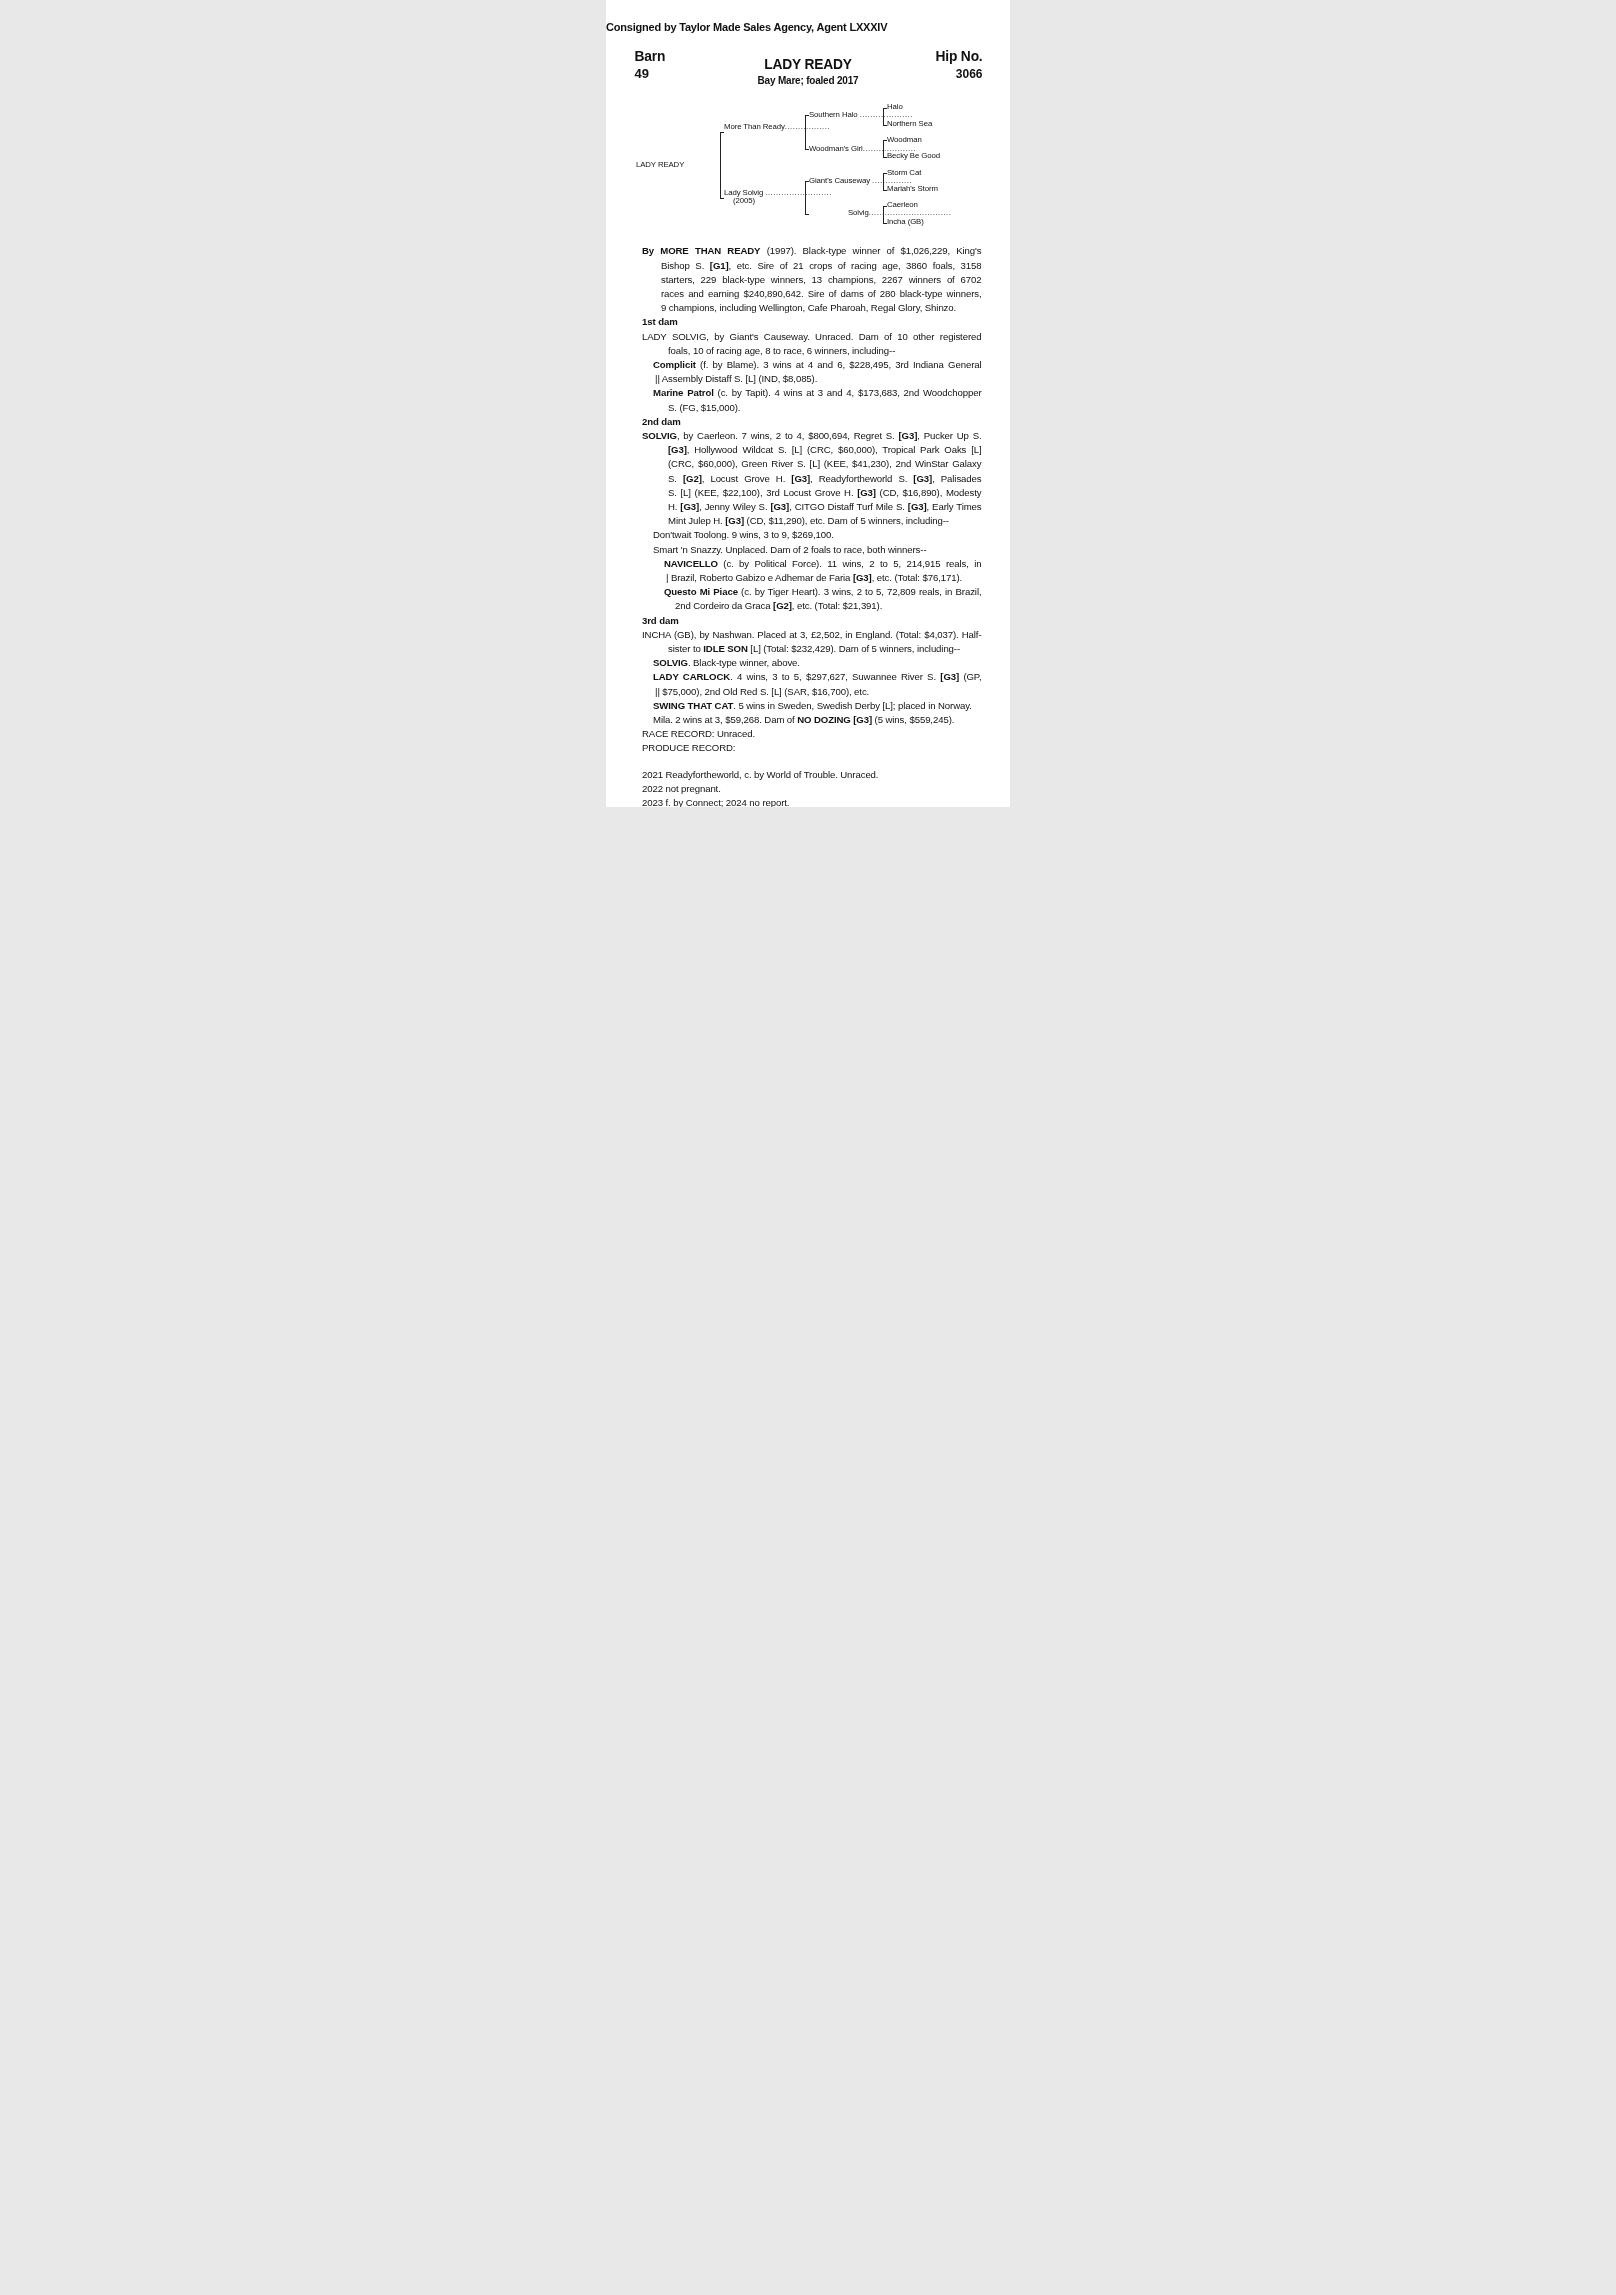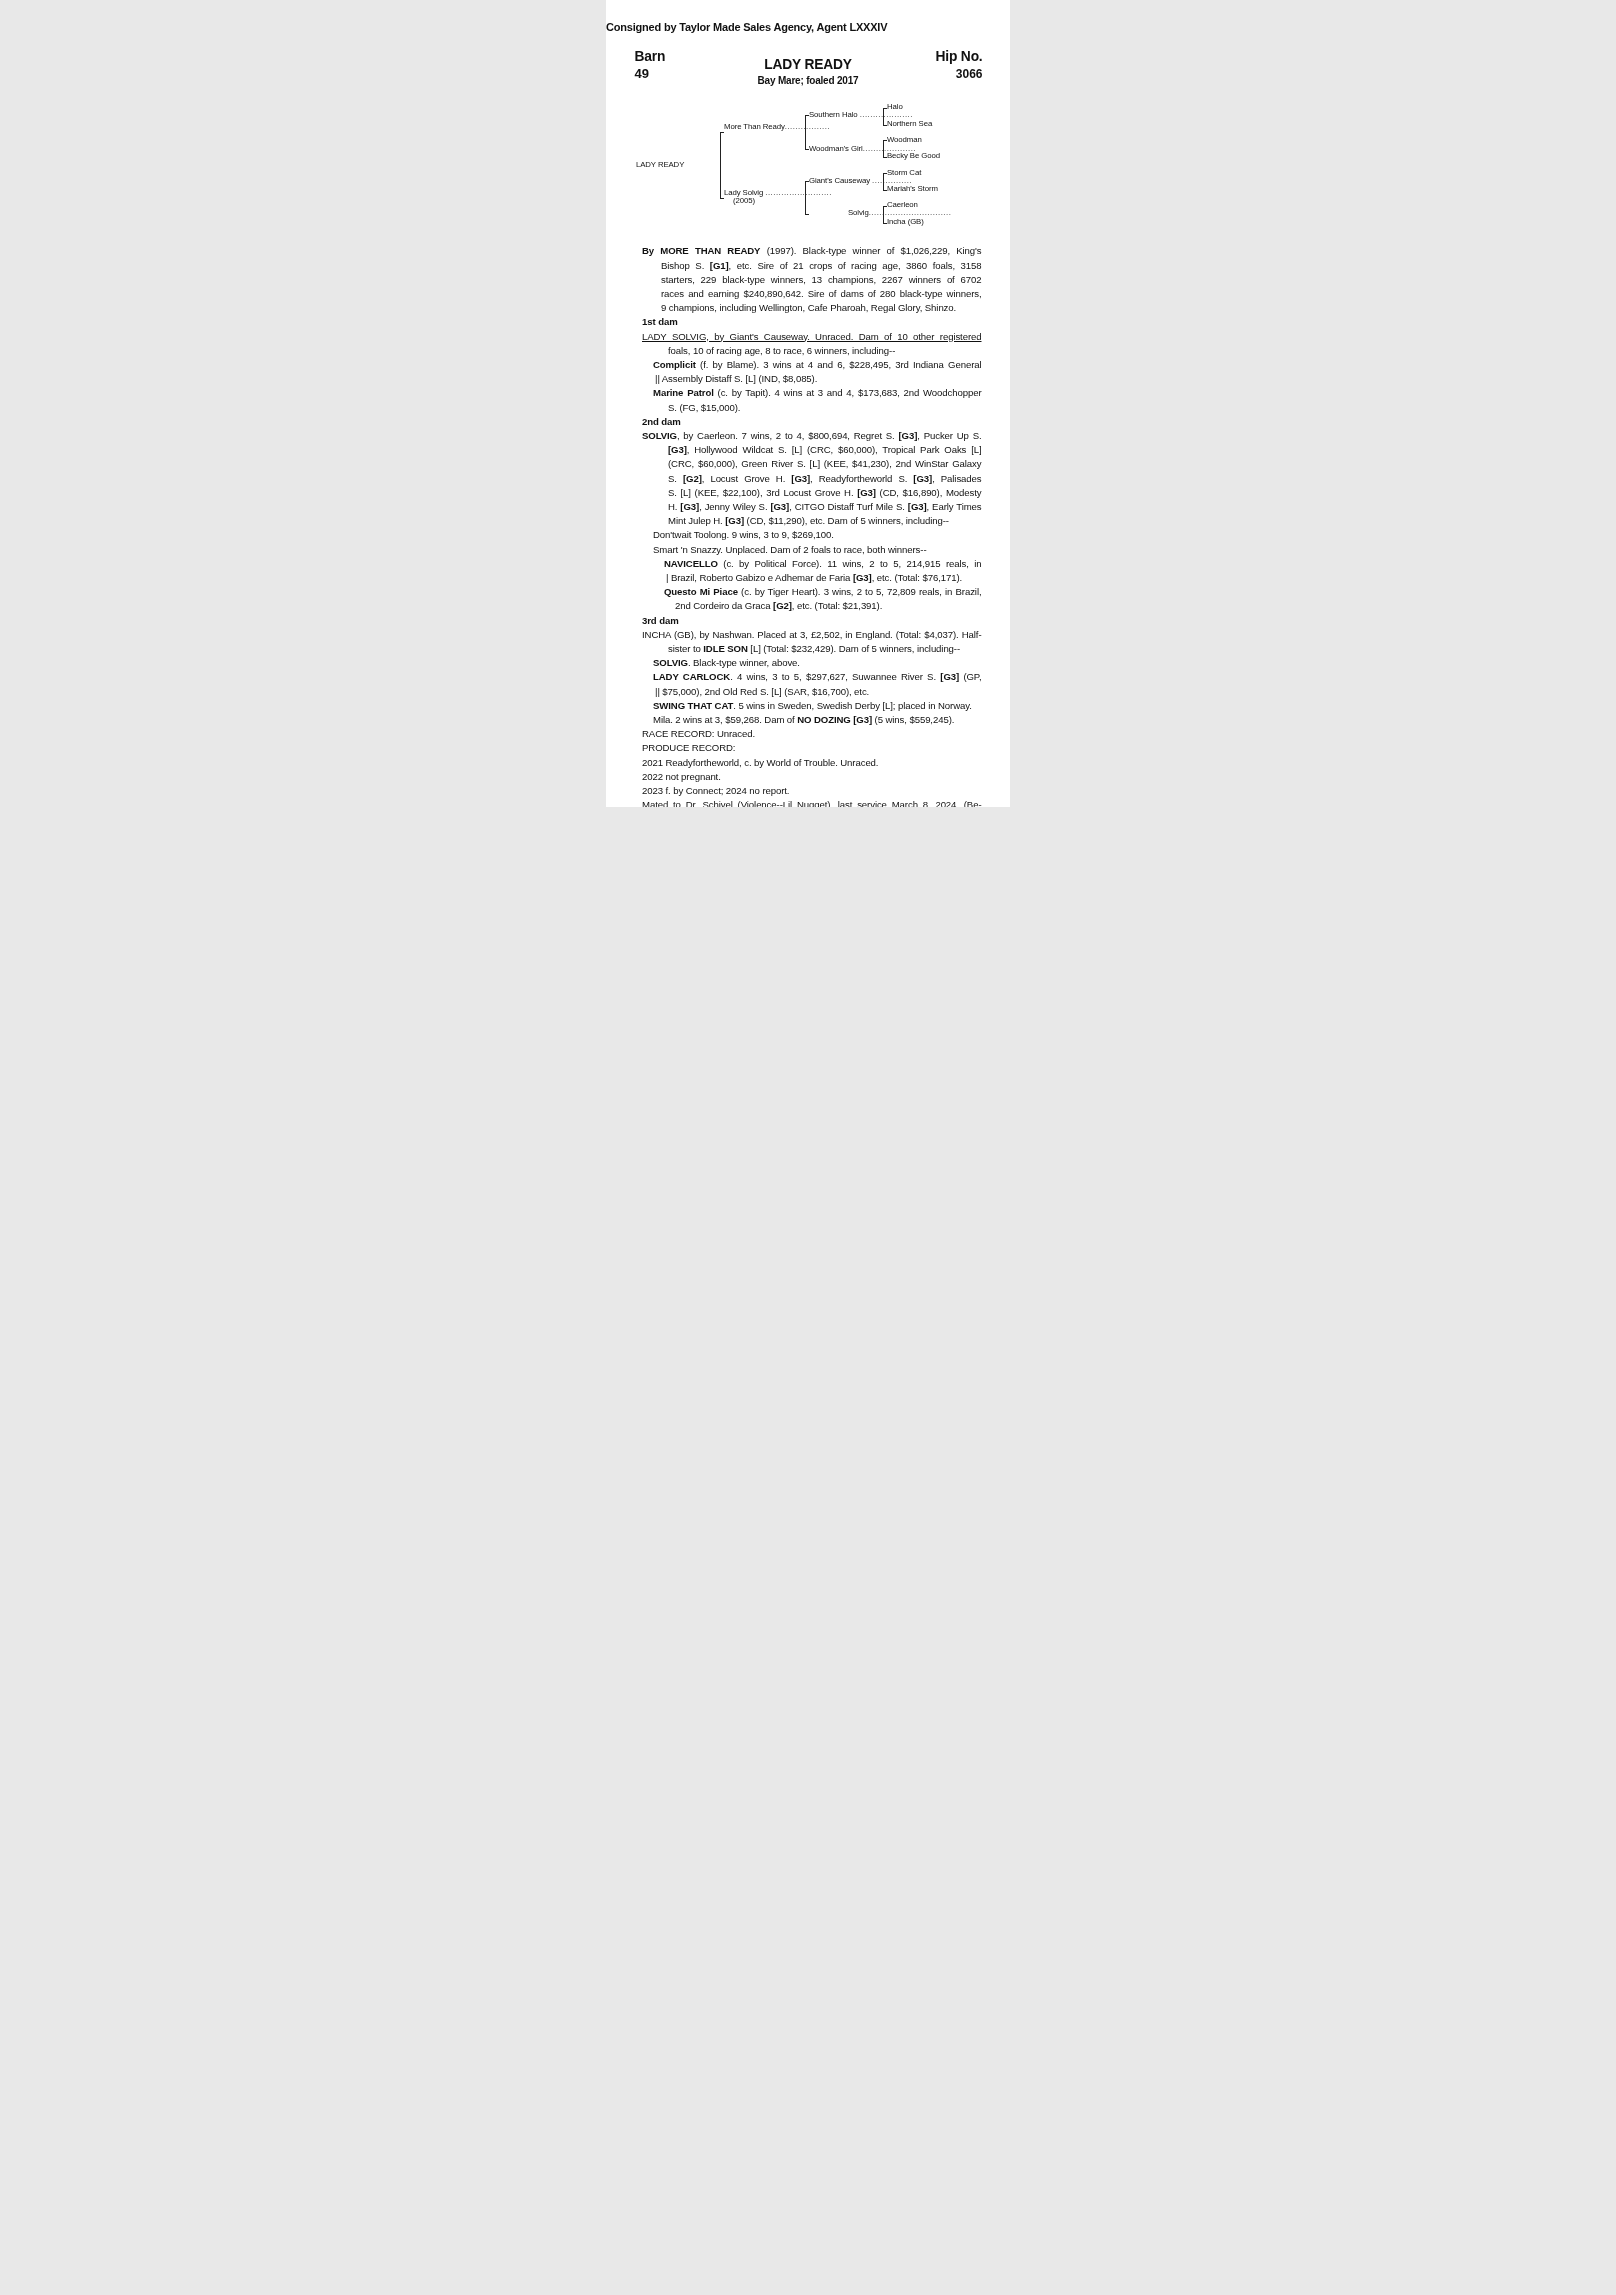--- a/index.html
+++ b/index.html
@@ -103,21 +103,21 @@
     <div class="ped" style="left:281px;top:118px;">Incha (GB)</div>
   </div>
 
   <div class="catalog">
       <div class="line j" style="padding-left: 0px;"><span class="b">By MORE THAN READY</span><span> (1997). Black-type winner of $1,026,229, King's</span></div>
       <div class="line j" style="padding-left: 19px;"><span>Bishop S. </span><span class="b">[G1]</span><span>, etc. Sire of 21 crops of racing age, 3860 foals, 3158</span></div>
       <div class="line j" style="padding-left: 19px;"><span>starters, 229 black-type winners, 13 champions, 2267 winners of 6702</span></div>
       <div class="line j" style="padding-left: 19px;"><span>races and earning $240,890,642. Sire of dams of 280 black-type winners,</span></div>
       <div class="line" style="padding-left: 19px;"><span>9 champions, including Wellington, Cafe Pharoah, Regal Glory, Shinzo.</span></div>
       <div class="line" style="padding-left: 0px;"><span class="b">1st dam</span></div>
-      <div class="line j" style="padding-left: 0px; text-decoration: underline;"><span>LADY SOLVIG, by Giant's Causeway. Unraced. Dam of 10 other registered</span></div>
+      <div class="line j" style="padding-left: 0px;"><span>LADY SOLVIG, by Giant's Causeway. Unraced. Dam of 10 other registered</span></div>
       <div class="line" style="padding-left: 26px;"><span>foals, 10 of racing age, 8 to race, 6 winners, including--</span></div>
       <div class="line j" style="padding-left: 11px;"><span class="b">Complicit</span><span> (f. by Blame). 3 wins at 4 and 6, $228,495, 3rd Indiana General</span></div>
       <div class="line" style="padding-left: 13px;"><span>|| Assembly Distaff S. [L] (IND, $8,085).</span></div>
       <div class="line j" style="padding-left: 11px;"><span class="b">Marine Patrol</span><span> (c. by Tapit). 4 wins at 3 and 4, $173,683, 2nd Woodchopper</span></div>
       <div class="line" style="padding-left: 26px;"><span>S. (FG, $15,000).</span></div>
       <div class="line" style="padding-left: 0px;"><span class="b">2nd dam</span></div>
       <div class="line j" style="padding-left: 0px;"><span class="b">SOLVIG</span><span>, by Caerleon. 7 wins, 2 to 4, $800,694, Regret S. </span><span class="b">[G3]</span><span>, Pucker Up S.</span></div>
       <div class="line j" style="padding-left: 26px;"><span class="b">[G3]</span><span>, Hollywood Wildcat S. [L] (CRC, $60,000), Tropical Park Oaks [L]</span></div>
       <div class="line j" style="padding-left: 26px;"><span>(CRC, $60,000), Green River S. [L] (KEE, $41,230), 2nd WinStar Galaxy</span></div>
       <div class="line j" style="padding-left: 26px;"><span>S. </span><span class="b">[G2]</span><span>, Locust Grove H. </span><span class="b">[G3]</span><span>, Readyfortheworld S. </span><span class="b">[G3]</span><span>, Palisades</span></div>
@@ -133,21 +133,21 @@
       <div class="line" style="padding-left: 0px;"><span class="b">3rd dam</span></div>
       <div class="line j" style="padding-left: 0px;"><span>INCHA (GB), by Nashwan. Placed at 3, £2,502, in England. (Total: $4,037). Half-</span></div>
       <div class="line" style="padding-left: 26px;"><span>sister to </span><span class="b">IDLE SON</span><span> [L] (Total: $232,429). Dam of 5 winners, including--</span></div>
       <div class="line" style="padding-left: 11px;"><span class="b">SOLVIG</span><span>. Black-type winner, above.</span></div>
       <div class="line j" style="padding-left: 11px;"><span class="b">LADY CARLOCK</span><span>. 4 wins, 3 to 5, $297,627, Suwannee River S. </span><span class="b">[G3]</span><span> (GP,</span></div>
       <div class="line" style="padding-left: 13px;"><span>|| $75,000), 2nd Old Red S. [L] (SAR, $16,700), etc.</span></div>
       <div class="line" style="padding-left: 11px;"><span class="b">SWING THAT CAT</span><span>. 5 wins in Sweden, Swedish Derby [L]; placed in Norway.</span></div>
       <div class="line" style="padding-left: 11px;"><span>Mila. 2 wins at 3, $59,268. Dam of </span><span class="b">NO DOZING [G3]</span><span> (5 wins, $559,245).</span></div>
       <div class="line" style="padding-left: 0px;"><span>RACE RECORD: Unraced.</span></div>
       <div class="line" style="padding-left: 0px;"><span>PRODUCE RECORD:</span></div>
-      <div class="line" style="padding-left: 0px;"><span>2021 Readyfortheworld, c. by World of Trouble. Unraced.</span></div>
+      <div class="line" style="padding-left: 0px; margin-top: 12px;"><span>2021 Readyfortheworld, c. by World of Trouble. Unraced.</span></div>
       <div class="line" style="padding-left: 0px;"><span>2022 not pregnant.</span></div>
       <div class="line" style="padding-left: 0px;"><span>2023 f. by Connect; 2024 no report.</span></div>
       <div class="line j" style="padding-left: 0px;"><span>Mated to Dr. Schivel (Violence--Lil Nugget), last service March 8, 2024. (Be-</span></div>
       <div class="line" style="padding-left: 26px;"><span>lieved to be </span><span class="b">PREGNANT</span><span>).</span></div>
     </div>
 
 </div>
 
 
 </body></html>

